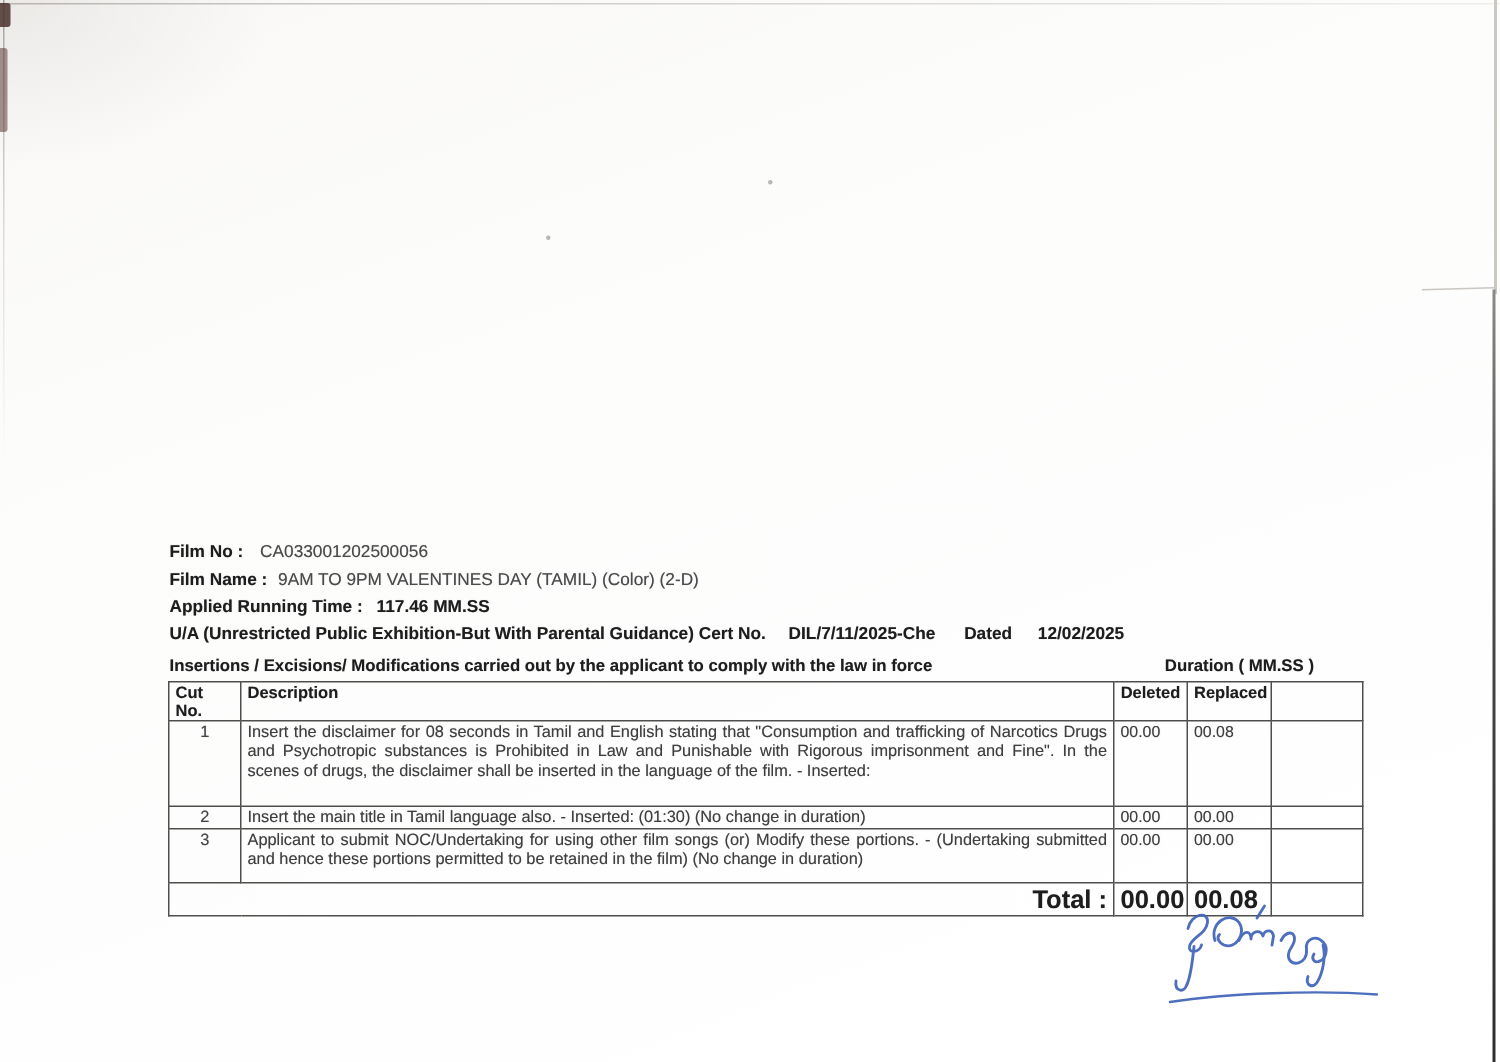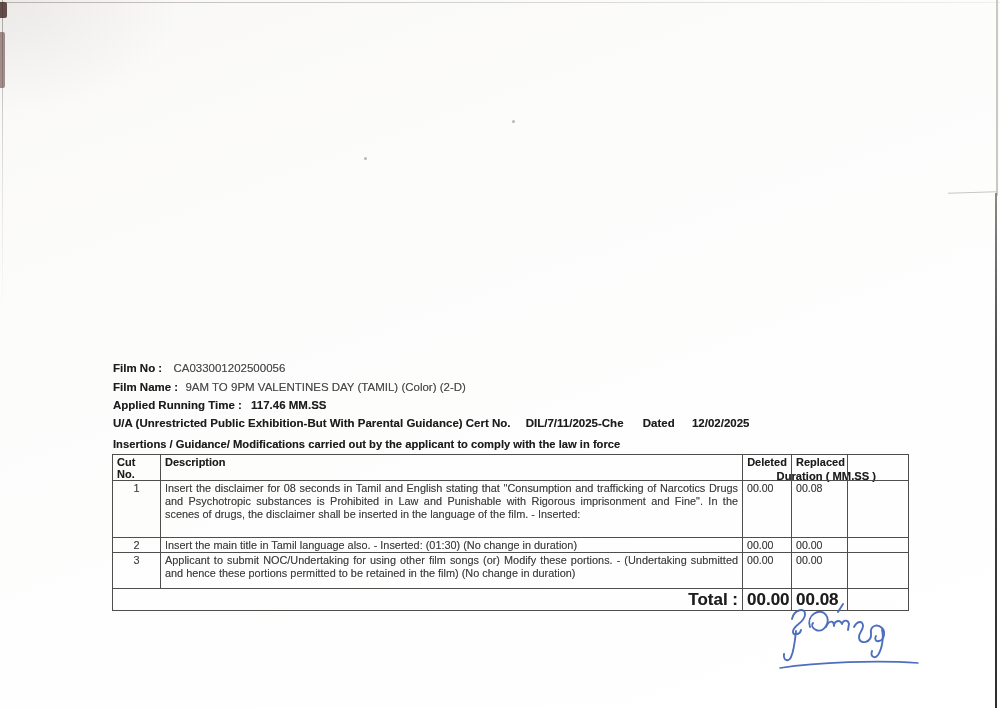--- a/index.html
+++ b/index.html
@@ -4,21 +4,21 @@
 <style>
   html,body{margin:0;padding:0;}
   body{
     width:1000px;height:708px;position:relative;overflow:hidden;
     font-family:"Liberation Sans",sans-serif;
     background:
       radial-gradient(ellipse 260px 160px at 0% 0%, rgba(210,205,200,.35), transparent 70%),
       linear-gradient(160deg,#f9f8f7 0%, #fcfcfb 30%, #fefefe 70%, #ffffff 100%);
   }
   .scan-text{color:#3f3f3f;text-shadow:0 0 .5px rgba(70,70,70,.55);}
-  b,.bold{color:#1d1d1d;font-weight:bold;margin-top:32px;}
+  b,.bold{color:#1d1d1d;font-weight:bold;}
 
   
   .top-hairline{position:absolute;left:0;top:2px;width:100%;height:1px;
     background:linear-gradient(90deg,rgba(140,135,130,.55),rgba(160,155,150,.35) 60%,rgba(170,165,160,.15));}
   .left-hairline{position:absolute;left:2px;top:0;width:1px;height:310px;
     background:linear-gradient(180deg,rgba(120,115,110,.6),rgba(150,145,140,.25) 55%,transparent);}
   .corner-mark-a{position:absolute;left:0;top:2px;width:7px;height:16px;background:#4a312d;opacity:.85;border-radius:0 2px 2px 0;}
   .corner-mark-b{position:absolute;left:0;top:32px;width:5px;height:56px;background:#5d3a35;opacity:.55;border-radius:0 2px 2px 0;}
   .right-edge-light{position:absolute;left:996px;top:0;width:2px;height:196px;background:#cbc7c3;}
   .right-edge-dark{position:absolute;left:995px;top:193px;width:2px;height:515px;
@@ -81,21 +81,21 @@
 </div>
 
 <div class="line scan-text" style="left:113px;top:417px;">
   <b>U/A (Unrestricted Public Exhibition-But With Parental Guidance) Cert No.</b>
   <b style="margin-left:12px;">DIL/7/11/2025-Che</b>
   <b style="margin-left:16px;">Dated</b>
   <b style="margin-left:14px;">12/02/2025</b>
 </div>
 
 <div class="caption-row scan-text">
-  <b>Insertions / Guidance/ Modifications carried out by the applicant to comply with the  law in force</b>
+  <b>Insertions / Excisions/ Modifications carried out by the applicant to comply with the  law in force</b>
   <b class="dur">Duration ( MM.SS )</b>
 </div>
 
 <table class="cuts">
   <colgroup>
     <col style="width:48px">
       <col style="width:582px">
       <col style="width:49px">
       <col style="width:56px">
       <col style="width:61px">

